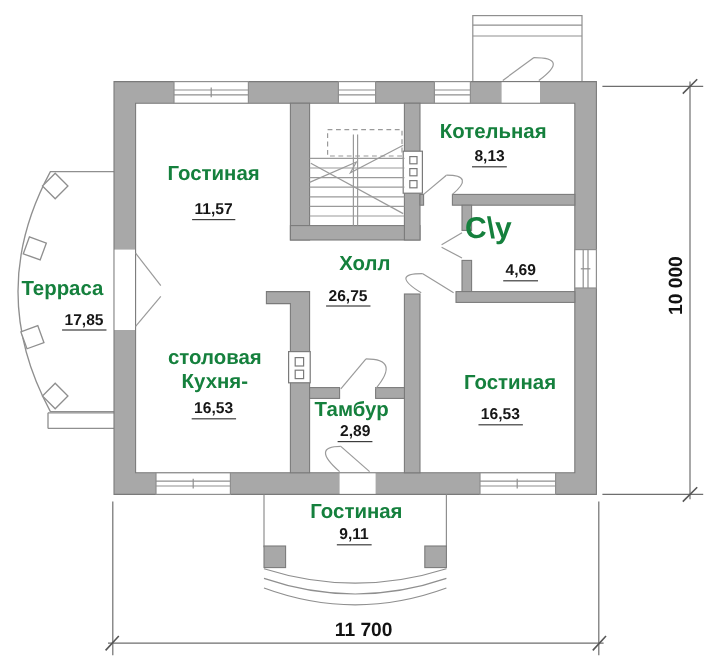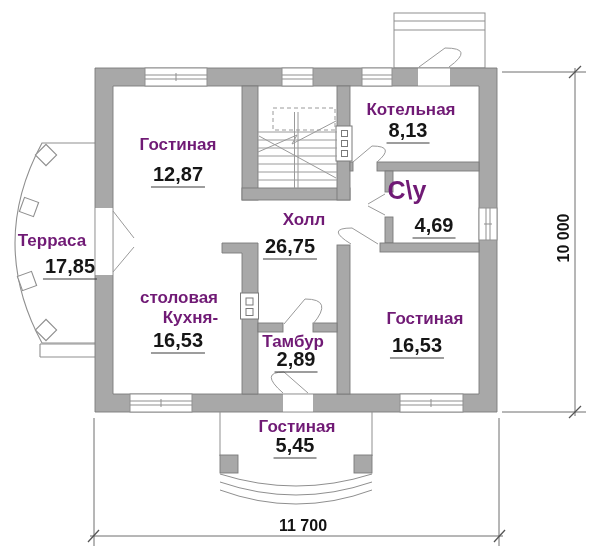--- a/index.html
+++ b/index.html
@@ -1,22 +1,22 @@
 <!DOCTYPE html>
 <html><head>
 <meta charset="utf-8">
 <style>
   html,body{margin:0;padding:0;background:#fff;}
   .plan{position:relative;width:600px;height:552px;background:#ffffff;
         font-family:"Liberation Sans",sans-serif;overflow:hidden;}
   .plan svg{position:absolute;left:0;top:0;}
   .lbl{position:absolute;transform:translate(-50%,-50%);font-weight:bold;
-       color:#701a75;font-size:17px;white-space:nowrap;text-align:right;line-height:1.18;}
+       color:#15803d;font-size:17px;white-space:nowrap;text-align:center;line-height:1.18;}
   .num{position:absolute;transform:translate(-50%,-50%);font-weight:bold;
-       color:#161616;font-size:20px;white-space:nowrap;
+       color:#161616;font-size:13px;white-space:nowrap;
        border-bottom:1.6px solid #3d3d3d;padding:0 2px 1px 2px;}
   .dim{position:absolute;transform:translate(-50%,-50%);font-weight:bold;
        color:#121212;font-size:16px;white-space:nowrap;}
   .dim.vert{transform:translate(-50%,-50%) rotate(-90deg);}
 </style>
 </head>
 <body>
 
 <div class="plan">
 
@@ -185,21 +185,21 @@
       <g stroke="#555555" stroke-width="1.3">
         <line x1="88" y1="542" x2="99" y2="530"></line>
         <line x1="494" y1="542" x2="505" y2="530"></line>
         <line x1="569" y1="78" x2="581" y2="66"></line>
         <line x1="569" y1="418" x2="581" y2="406"></line>
       </g>
     </g>
   </svg>
 
   <div class="lbl" style="left:178px;top:145px">Гостиная</div>
-  <div class="num" style="left:178px;top:175px">12,87</div>
+  <div class="num" style="left:178px;top:175px">11,57</div>
 
   <div class="lbl" style="left:52px;top:241px">Терраса</div>
   <div class="num" style="left:70px;top:267px">17,85</div>
 
   <div class="lbl" style="left:411px;top:110px">Котельная</div>
   <div class="num" style="left:408px;top:131px">8,13</div>
 
   <div class="lbl" style="left:407px;top:191px;font-size:25px">С\у</div>
   <div class="num" style="left:434px;top:226px">4,69</div>
 
@@ -212,18 +212,18 @@
   </div>
   <div class="num" style="left:178px;top:341px">16,53</div>
 
   <div class="lbl" style="left:293px;top:342px">Тамбур</div>
   <div class="num" style="left:296px;top:360px">2,89</div>
 
   <div class="lbl" style="left:425px;top:319px">Гостиная</div>
   <div class="num" style="left:417px;top:346px">16,53</div>
 
   <div class="lbl" style="left:297px;top:427px">Гостиная</div>
-  <div class="num" style="left:295px;top:446px">5,45</div>
+  <div class="num" style="left:295px;top:446px">9,11</div>
 
   <div class="dim" style="left:303px;top:526px">11 700</div>
   <div class="dim vert" style="left:564px;top:238px">10 000</div>
 
 </div>
 
 </body></html>

